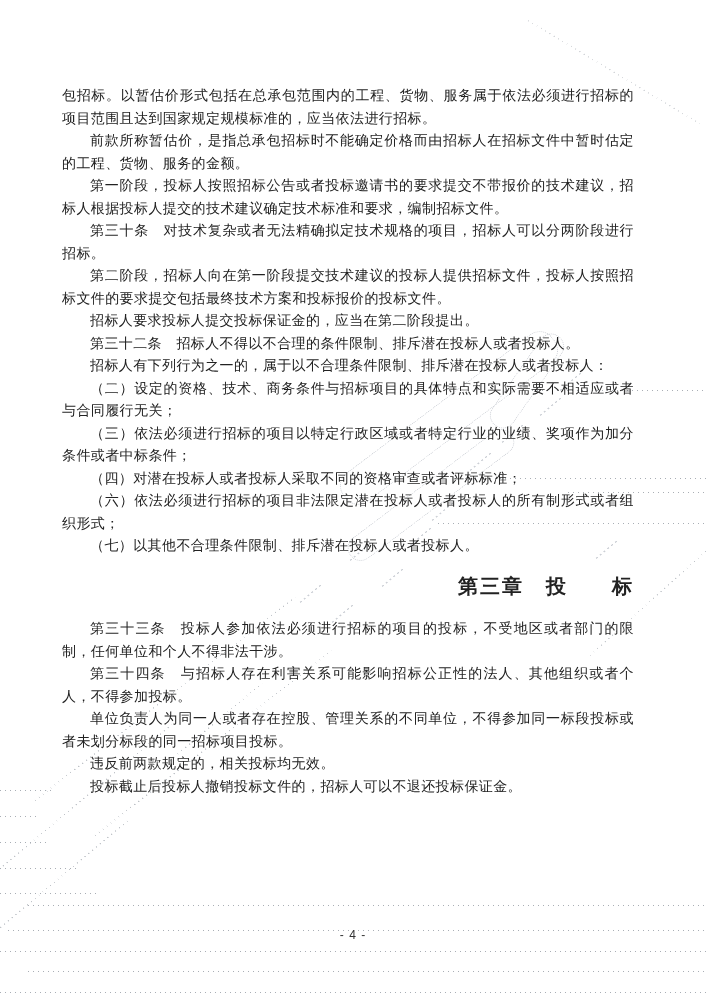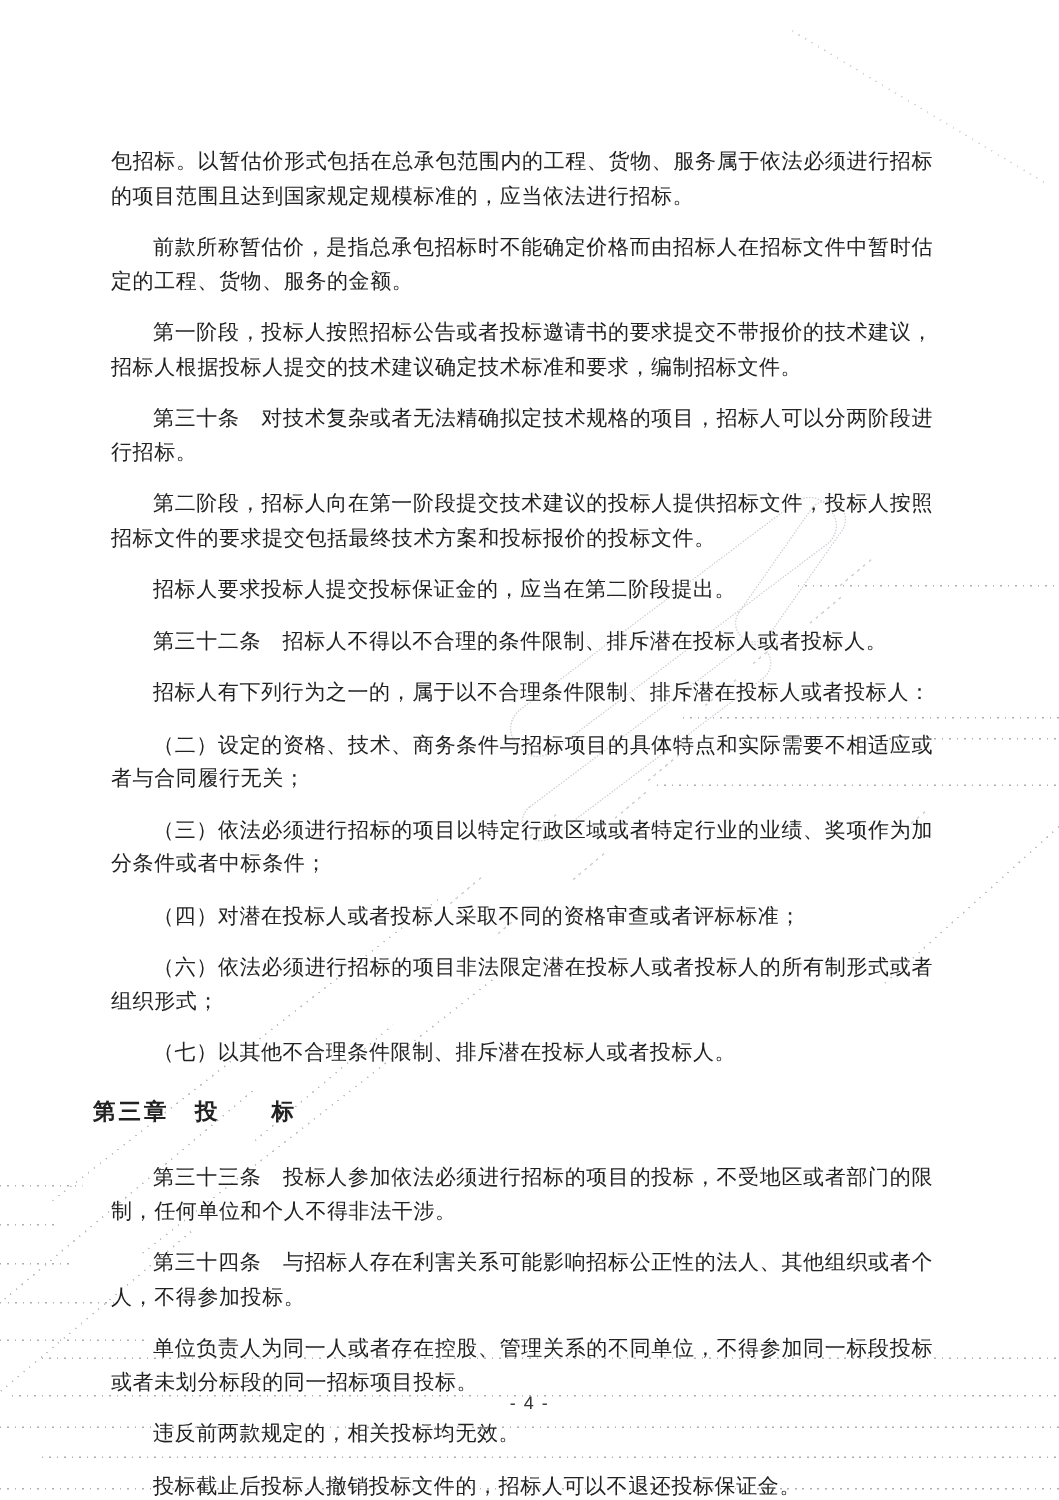--- a/index.html
+++ b/index.html
@@ -14,25 +14,25 @@
     font-family:"Liberation Sans","DejaVu Sans",sans-serif;
     position:relative;overflow:hidden;
   }
   .page{position:absolute;inset:0;width:706px;height:1000px;background:var(--page-bg);}
   
   .doc-body{
     position:absolute;left:62px;top:84px;width:572px;
     color:var(--text-color);font-size:14px;line-height:22.5px;
     text-align:justify;z-index:2;
   }
-  .doc-body p{margin:12px;padding:0;letter-spacing:0.4px;}
+  .doc-body p{margin:0;padding:0;letter-spacing:0.4px;}
   .doc-body p.indent{text-indent:2em;}
   .doc-body p.continuation{text-indent:0;}
   .doc-body p.heading{
-    text-indent:0;text-align:left;font-weight:700;font-size:15px;
+    text-indent:0;text-align:right;font-weight:700;font-size:20px;
     letter-spacing:2px;margin:18px 0 20px 0;
   }
   .page-number{
     position:absolute;left:0;top:928px;width:706px;text-align:center;
     color:#333;font-size:12px;letter-spacing:1px;z-index:2;
   }
   
   .artifacts{position:absolute;inset:0;z-index:1;pointer-events:none;}
   .dot-h{
     position:absolute;height:1px;

